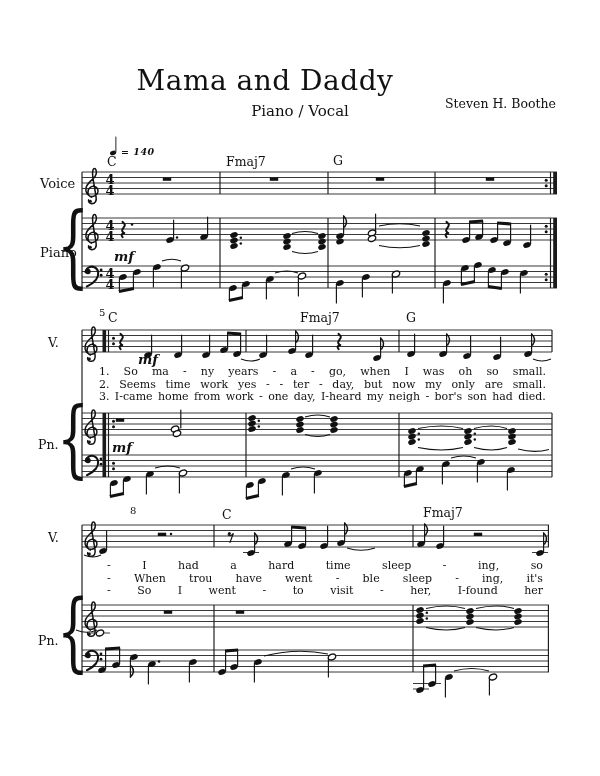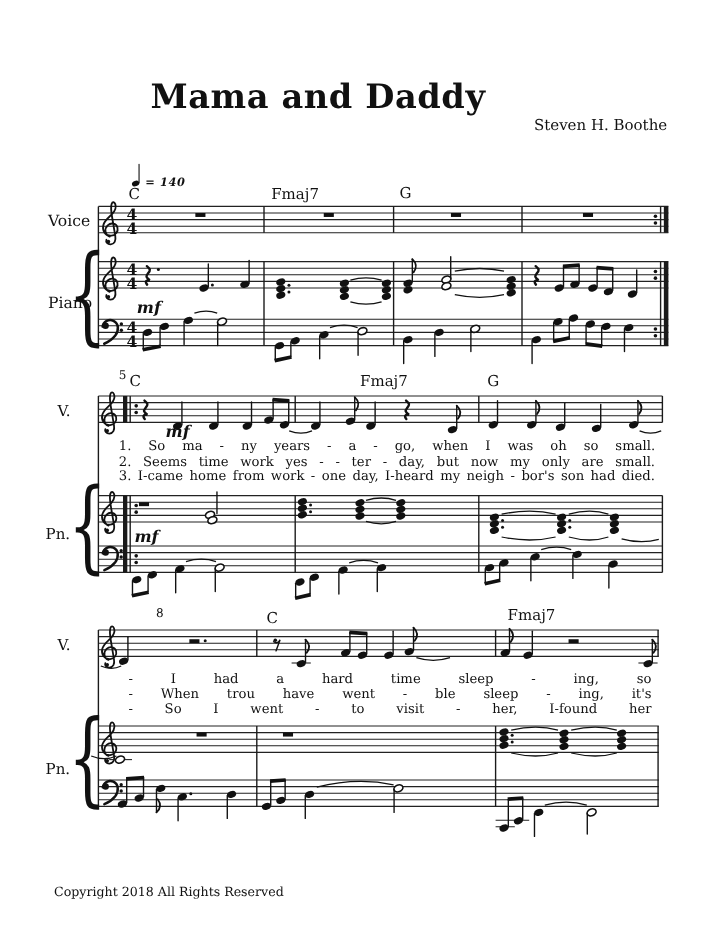--- a/index.html
+++ b/index.html
@@ -1,19 +1,19 @@
 <!DOCTYPE html>
 <html><head>
 <meta charset="utf-8">
 <style>
   html,body{margin:0;padding:0;background:#e8e8e8;}
   .page{position:relative;width:600px;height:776px;background:#ffffff;margin:0 auto;
         font-family:"DejaVu Serif",serif;color:#111;overflow:hidden;}
   .abs{position:absolute;}
-  .title{top:64px;left:0;width:530px;text-align:center;font-size:28px;letter-spacing:.5px;font-weight:bold;}
+  .title{top:64px;left:0;width:530px;text-align:center;font-size:28px;letter-spacing:.5px;}
   .subtitle{top:102px;left:0;width:600px;text-align:center;font-size:15px;}
   .credits{top:97px;right:44px;text-align:center;font-size:12.5px;line-height:1.05;}
   .copyright{top:738px;left:45px;font-size:10.5px;}
   .lyrics-row{display:flex;justify-content:space-between;font-size:11px;line-height:1;}
   .lyrics-row .tok{white-space:pre;}
   svg.score{position:absolute;top:0;left:0;}
   
   .sln{stroke:#222;stroke-width:.9;fill:none;}
   .bl{stroke:#1a1a1a;stroke-width:1.15;fill:none;}
   .thick{fill:#1a1a1a;stroke:none;}
@@ -438,20 +438,21 @@
         <line class="beam" x1="423.1" y1="666" x2="436.1" y2="665"></line>
         <use href="#qd" x="449" y="677"></use>
         <path class="tie" d="M454,671 Q472,666 489,671"></path>
         <use href="#ho" x="493" y="677"></use>
           <line class="stem" x1="489.4" y1="678" x2="489.4" y2="695"></line>
       </g>
     </g>
   </svg>
 
   <div class="abs title">Mama and Daddy</div>
+  <div class="abs subtitle">Piano / Vocal</div>
   <div class="abs credits">
     <div>Steven H. Boothe</div>
   </div>
 
   <div class="abs lyrics-row" style="top:366px;left:99px;width:447px;">
       <span class="tok">1.</span>
       <span class="tok">So</span>
       <span class="tok">ma</span>
       <span class="tok">-</span>
       <span class="tok">ny</span>
@@ -536,14 +537,13 @@
       <span class="tok">went</span>
       <span class="tok">-</span>
       <span class="tok">to</span>
       <span class="tok">visit</span>
       <span class="tok">-</span>
       <span class="tok">her,</span>
       <span class="tok">I-found</span>
       <span class="tok">her</span>
     </div>
 
-  <div class="abs copyright">Copyright 2018 All Rights Reserved</div>
 </div>
 
 </body></html>

